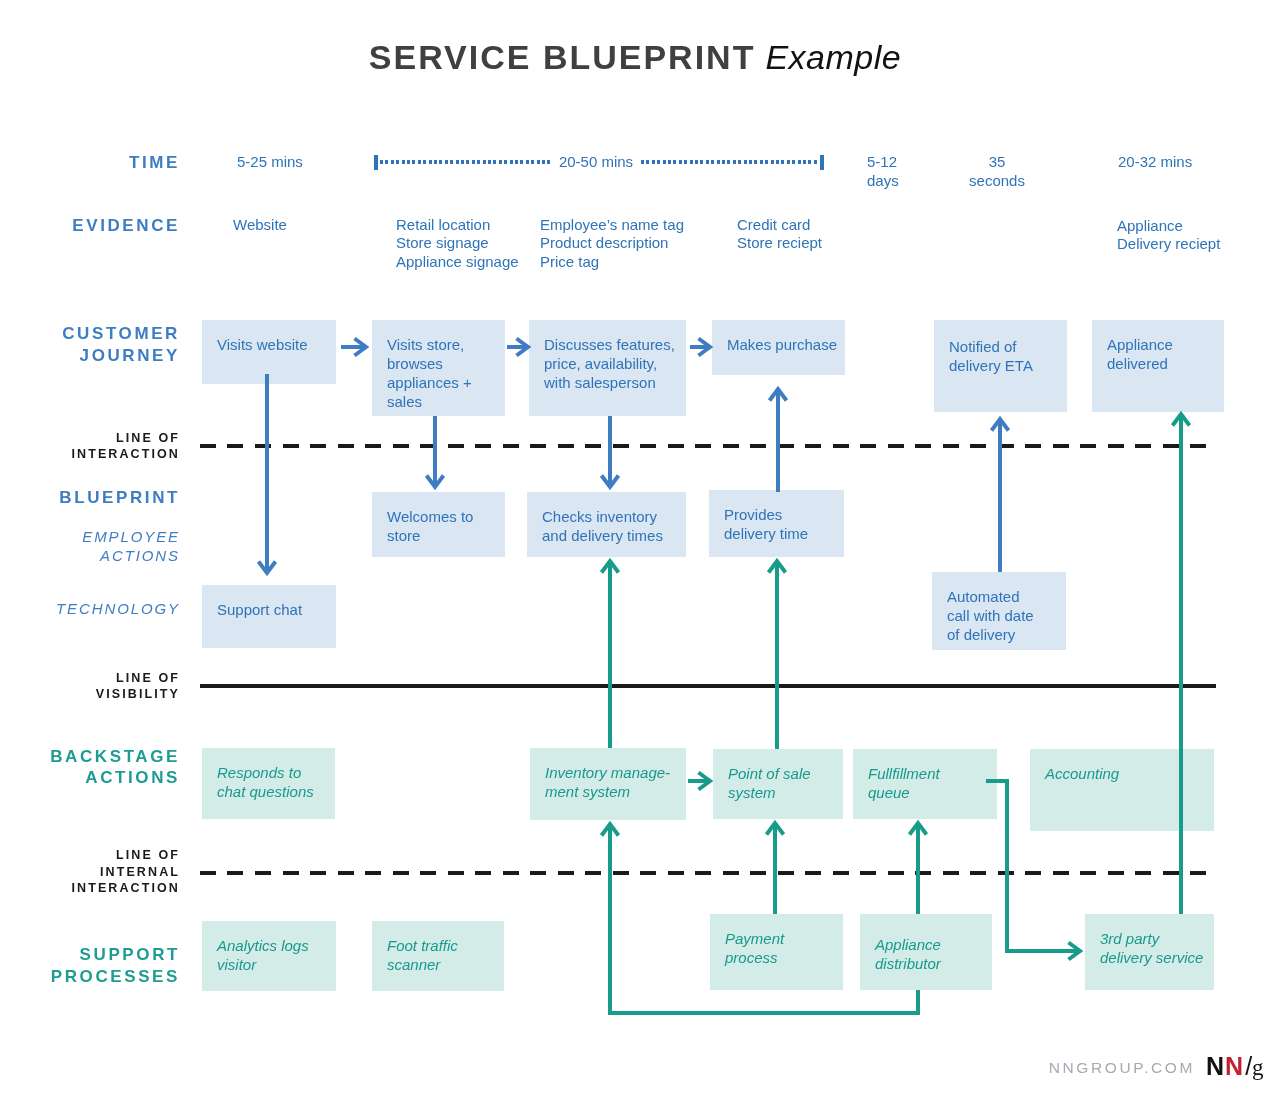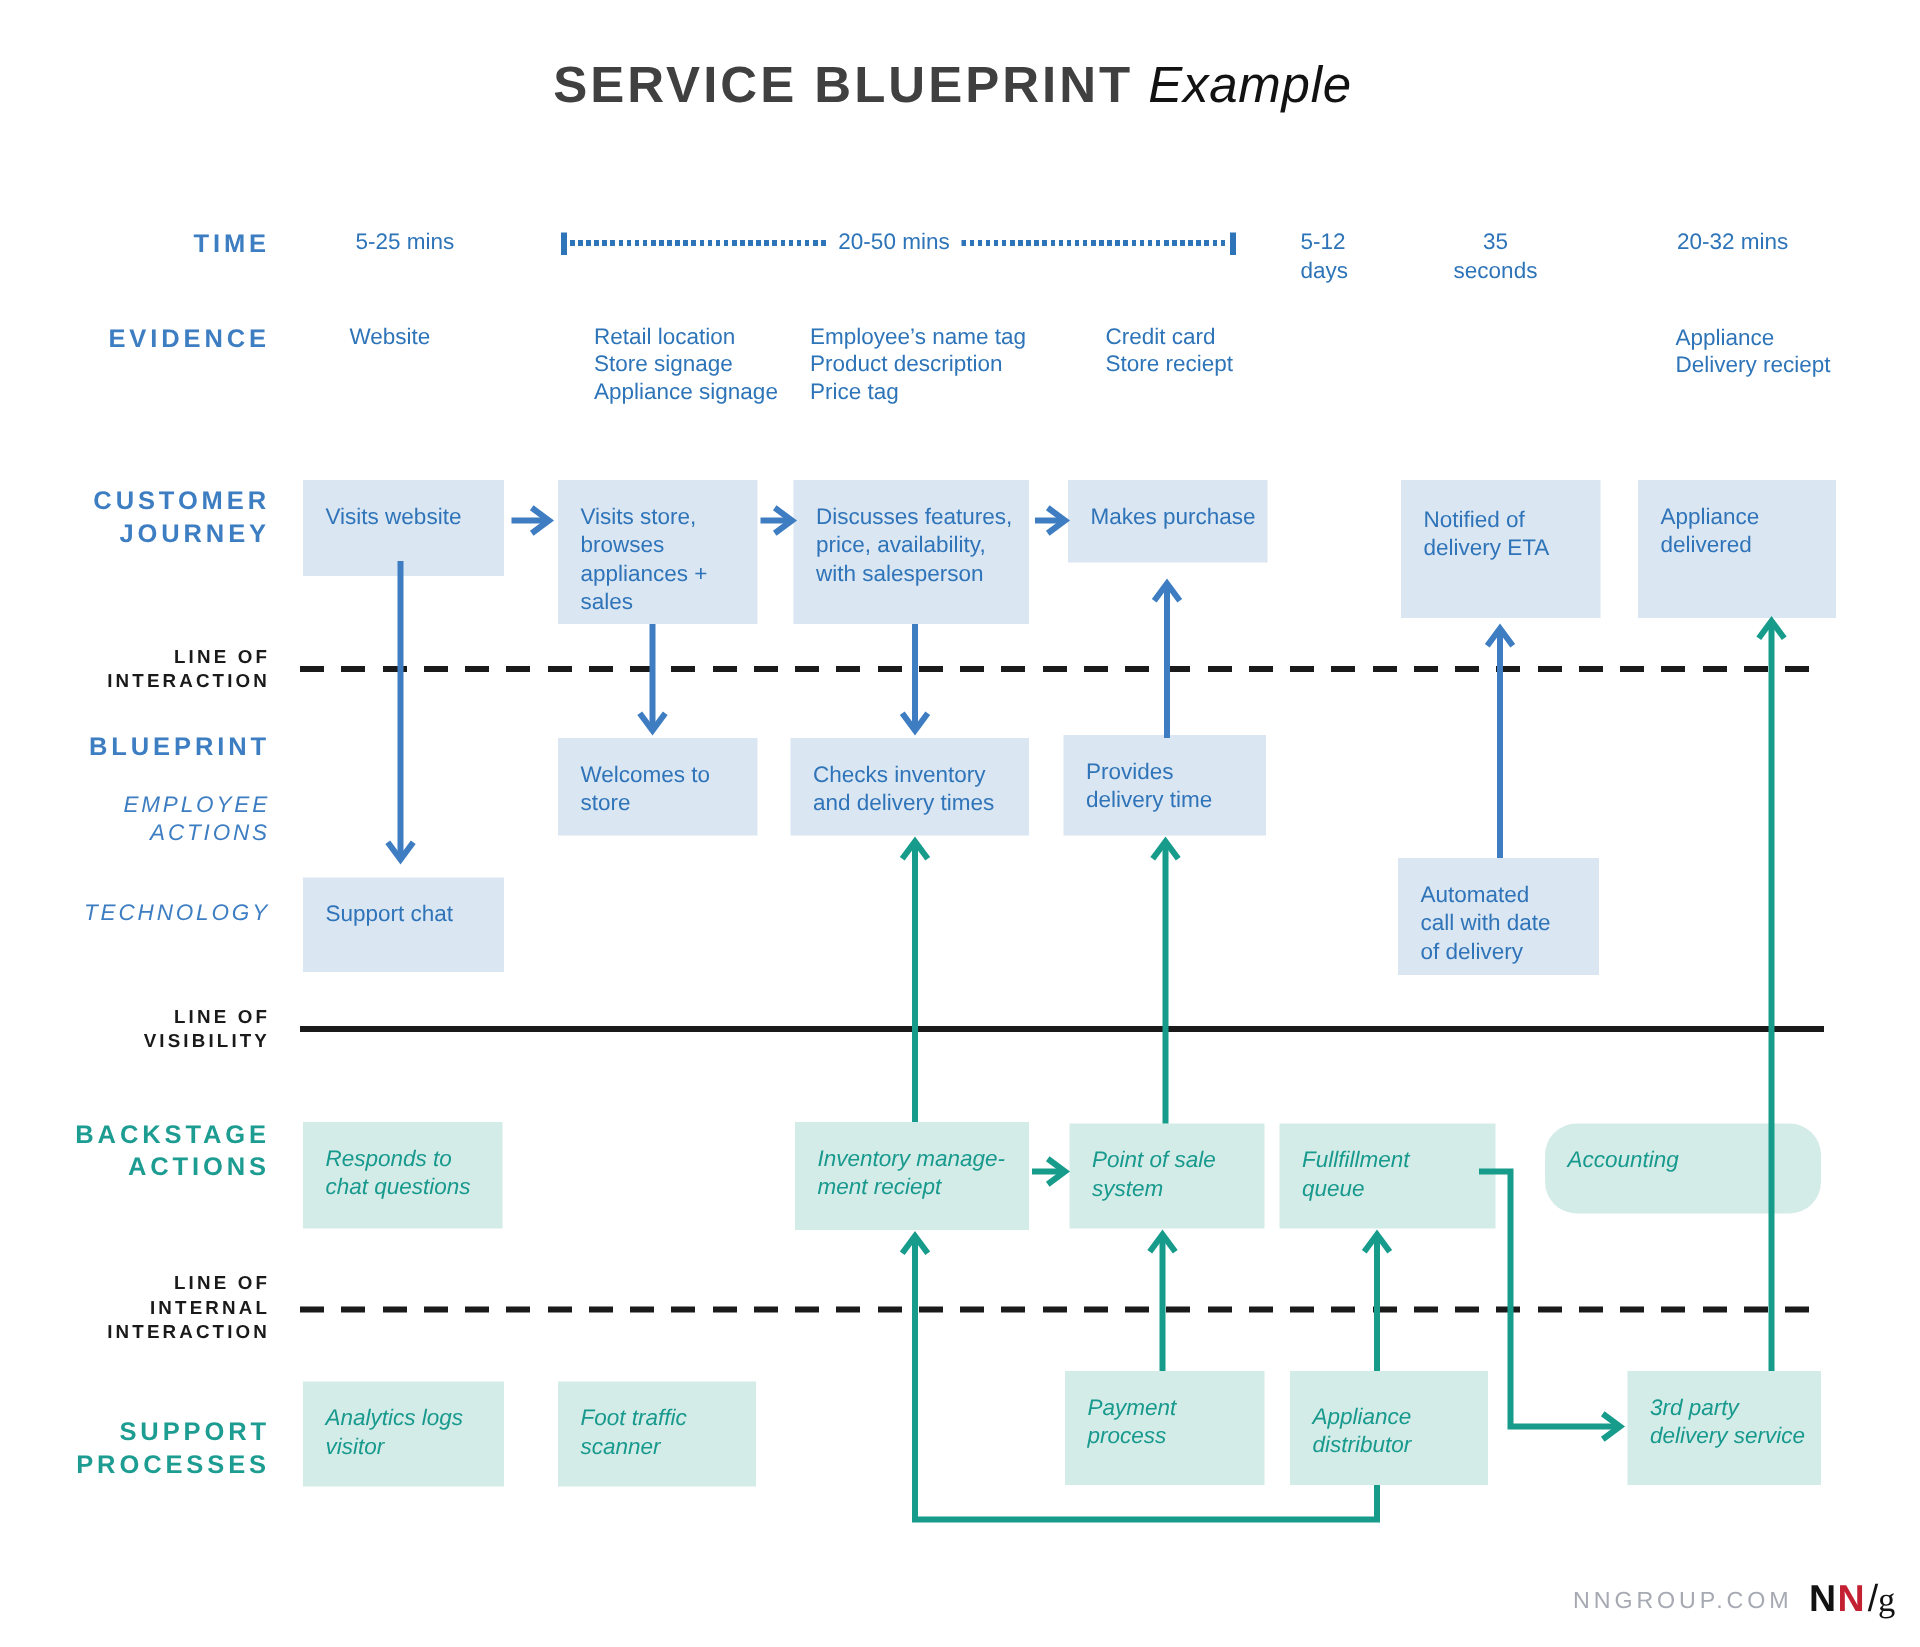--- a/index.html
+++ b/index.html
@@ -170,31 +170,31 @@
       <span>Automated
 call with date
 of delivery</span>
     </div>
     <div class="box teal" style="left: 202px; top: 748px; width: 133px; height: 71px; padding-top: 15px;">
       <span>Responds to
 chat questions</span>
     </div>
     <div class="box teal" style="left: 530px; top: 748px; width: 156px; height: 72px; padding-top: 15px;">
       <span>Inventory manage-
-ment reciept</span>
+ment system</span>
     </div>
     <div class="box teal" style="left: 713px; top: 749px; width: 130px; height: 70px; padding-top: 15px;">
       <span>Point of sale
 system</span>
     </div>
     <div class="box teal" style="left: 853px; top: 749px; width: 144px; height: 70px; padding-top: 15px;">
       <span>Fullfillment
 queue</span>
     </div>
-    <div class="box teal" style="left: 1030px; top: 749px; width: 184px; height: 60px; padding-top: 15px; border-radius: 21px;">
+    <div class="box teal" style="left: 1030px; top: 749px; width: 184px; height: 82px; padding-top: 15px;">
       <span>Accounting</span>
     </div>
     <div class="box teal" style="left: 202px; top: 921px; width: 134px; height: 70px; padding-top: 15px;">
       <span>Analytics logs
 visitor</span>
     </div>
     <div class="box teal" style="left: 372px; top: 921px; width: 132px; height: 70px; padding-top: 15px;">
       <span>Foot traffic
 scanner</span>
     </div>

